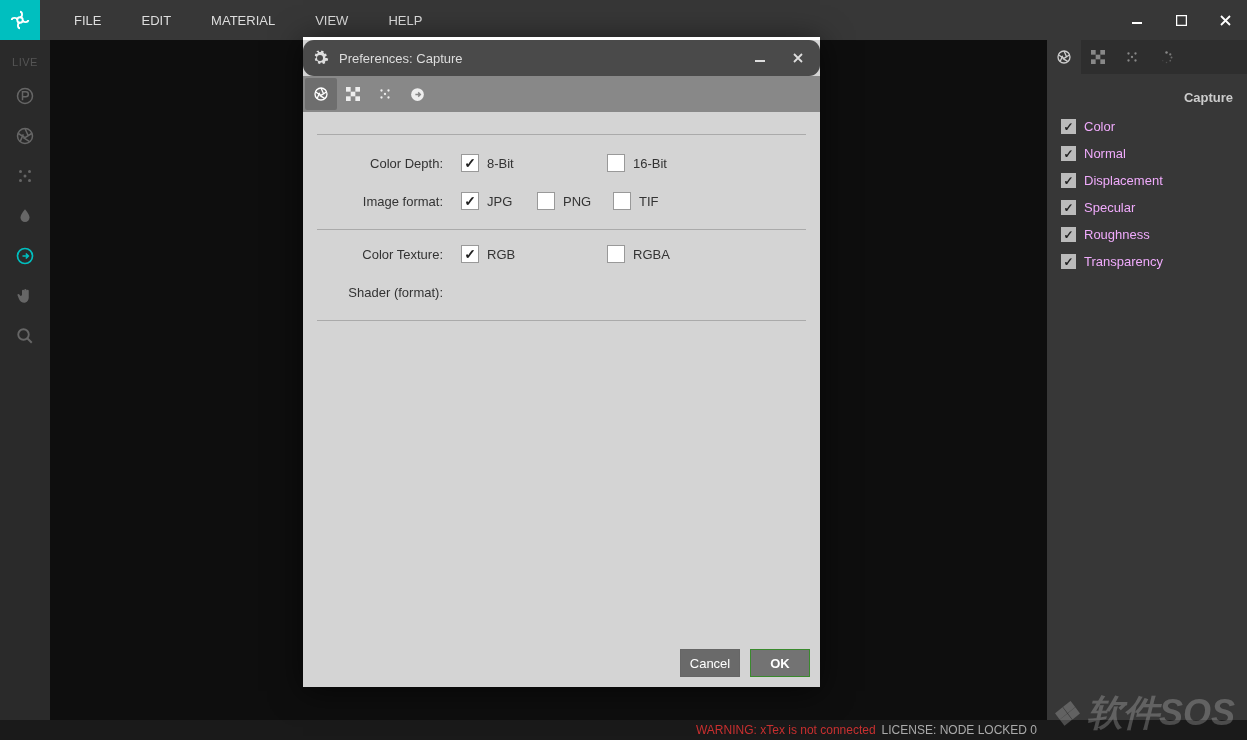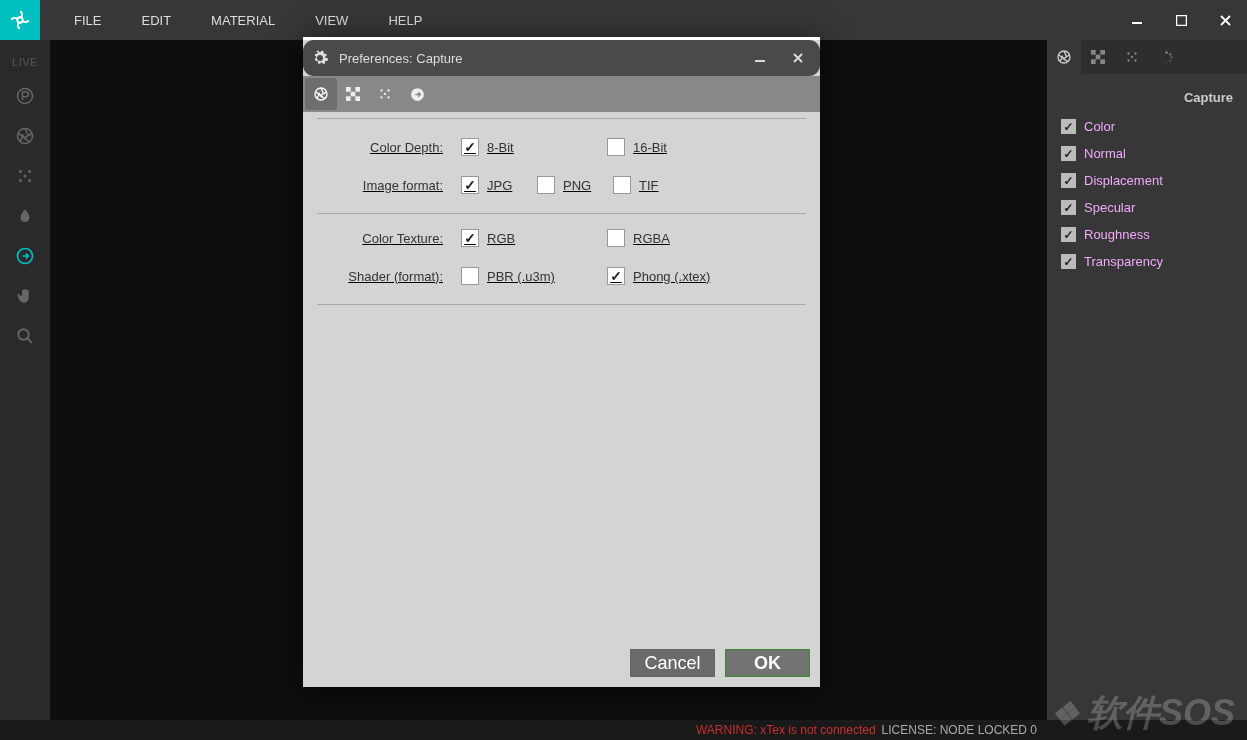--- a/index.html
+++ b/index.html
@@ -45,33 +45,33 @@
 
 .dialog { position: absolute; left: 303px; top: 37px; width: 517px; height: 650px; background: #d4d4d4; box-shadow: 0 4px 30px rgba(0,0,0,0.6); border-top: 3px solid #fff; }
 .dialog-title { height: 36px; background: #4a4a4a; display: flex; align-items: center; color: #ddd; padding: 0 8px; gap: 10px; border-radius: 11px; }
 .dialog-title .title-text { font-size: 13px; }
 .dialog-title .spacer { flex: 1; }
 .dialog-title .dlg-btn { width: 28px; height: 28px; display: flex; align-items: center; justify-content: center; cursor: pointer; color: #ddd; font-size: 13px; }
 .dialog-tabs { height: 36px; background: #888; display: flex; align-items: center; padding-left: 2px; }
 .dlg-tab { width: 32px; height: 32px; display: flex; align-items: center; justify-content: center; cursor: pointer; color: #eee; }
 .dlg-tab.active { background: #6e6e6e; border-radius: 2px; }
 
-.dialog-content { padding: 6px 8px 0; text-decoration: underline; }
+.dialog-content { padding: 22px 8px 0; }
 .form-section { border-bottom: 1px solid #aaa; padding: 8px 0 16px; margin: 0 6px 4px; }
 .form-section.first { border-top: 1px solid #aaa; padding-top: 16px; }
 .form-row { display: flex; align-items: center; margin-bottom: 14px; min-height: 24px; }
 .form-row:last-child { margin-bottom: 0; }
 .form-label { width: 144px; text-align: right; font-size: 13px; color: #333; padding-right: 18px; }
 .opt-group { display: flex; gap: 0; }
 .opt { display: flex; align-items: center; gap: 8px; font-size: 13px; color: #333; cursor: pointer; width: 146px; }
 .opt .chkbox { width: 18px; height: 18px; background: #fff; border: 1px solid #999; display: flex; align-items: center; justify-content: center; }
 .opt .chkbox.checked::after { content: "✓"; color: #222; font-size: 14px; font-weight: bold; }
 
 .dialog-footer { position: absolute; bottom: 10px; right: 10px; display: flex; gap: 10px; }
-.btn { width: 85px; height: 28px; display: flex; align-items: center; justify-content: center; font-size: 18px; cursor: pointer; border: 1px solid #666; }
+.btn { width: 60px; height: 28px; display: flex; align-items: center; justify-content: center; font-size: 13px; cursor: pointer; border: 1px solid #666; }
 .btn-cancel { background: #6a6a6a; color: #fff; }
 .btn-ok { background: #737373; color: #fff; border-color: #3a8a2e; font-weight: 600; }
 
 svg { display: block; }
 </style>
 </head>
 <body>
 
 <div class="menubar">
   <div class="app-logo">
@@ -330,30 +330,20 @@
               <span>RGB</span>
             </div>
             <div class="opt">
               <div class="chkbox"></div>
               <span>RGBA</span>
             </div>
           </div>
       </div>
       <div class="form-row">
         <div class="form-label">Shader (format):</div>
-        <div class="opt-group" id="opts-shader_format">
-            <div class="opt">
-              <div class="chkbox"></div>
-              <span>PBR (.u3m)</span>
-            </div>
-            <div class="opt">
-              <div class="chkbox checked"></div>
-              <span>Phong (.xtex)</span>
-            </div>
-          </div>
       </div>
     </div>
   </div>
 
   <div class="dialog-footer">
     <div class="btn btn-cancel">Cancel</div>
     <div class="btn btn-ok">OK</div>
   </div>
 </div>
 

